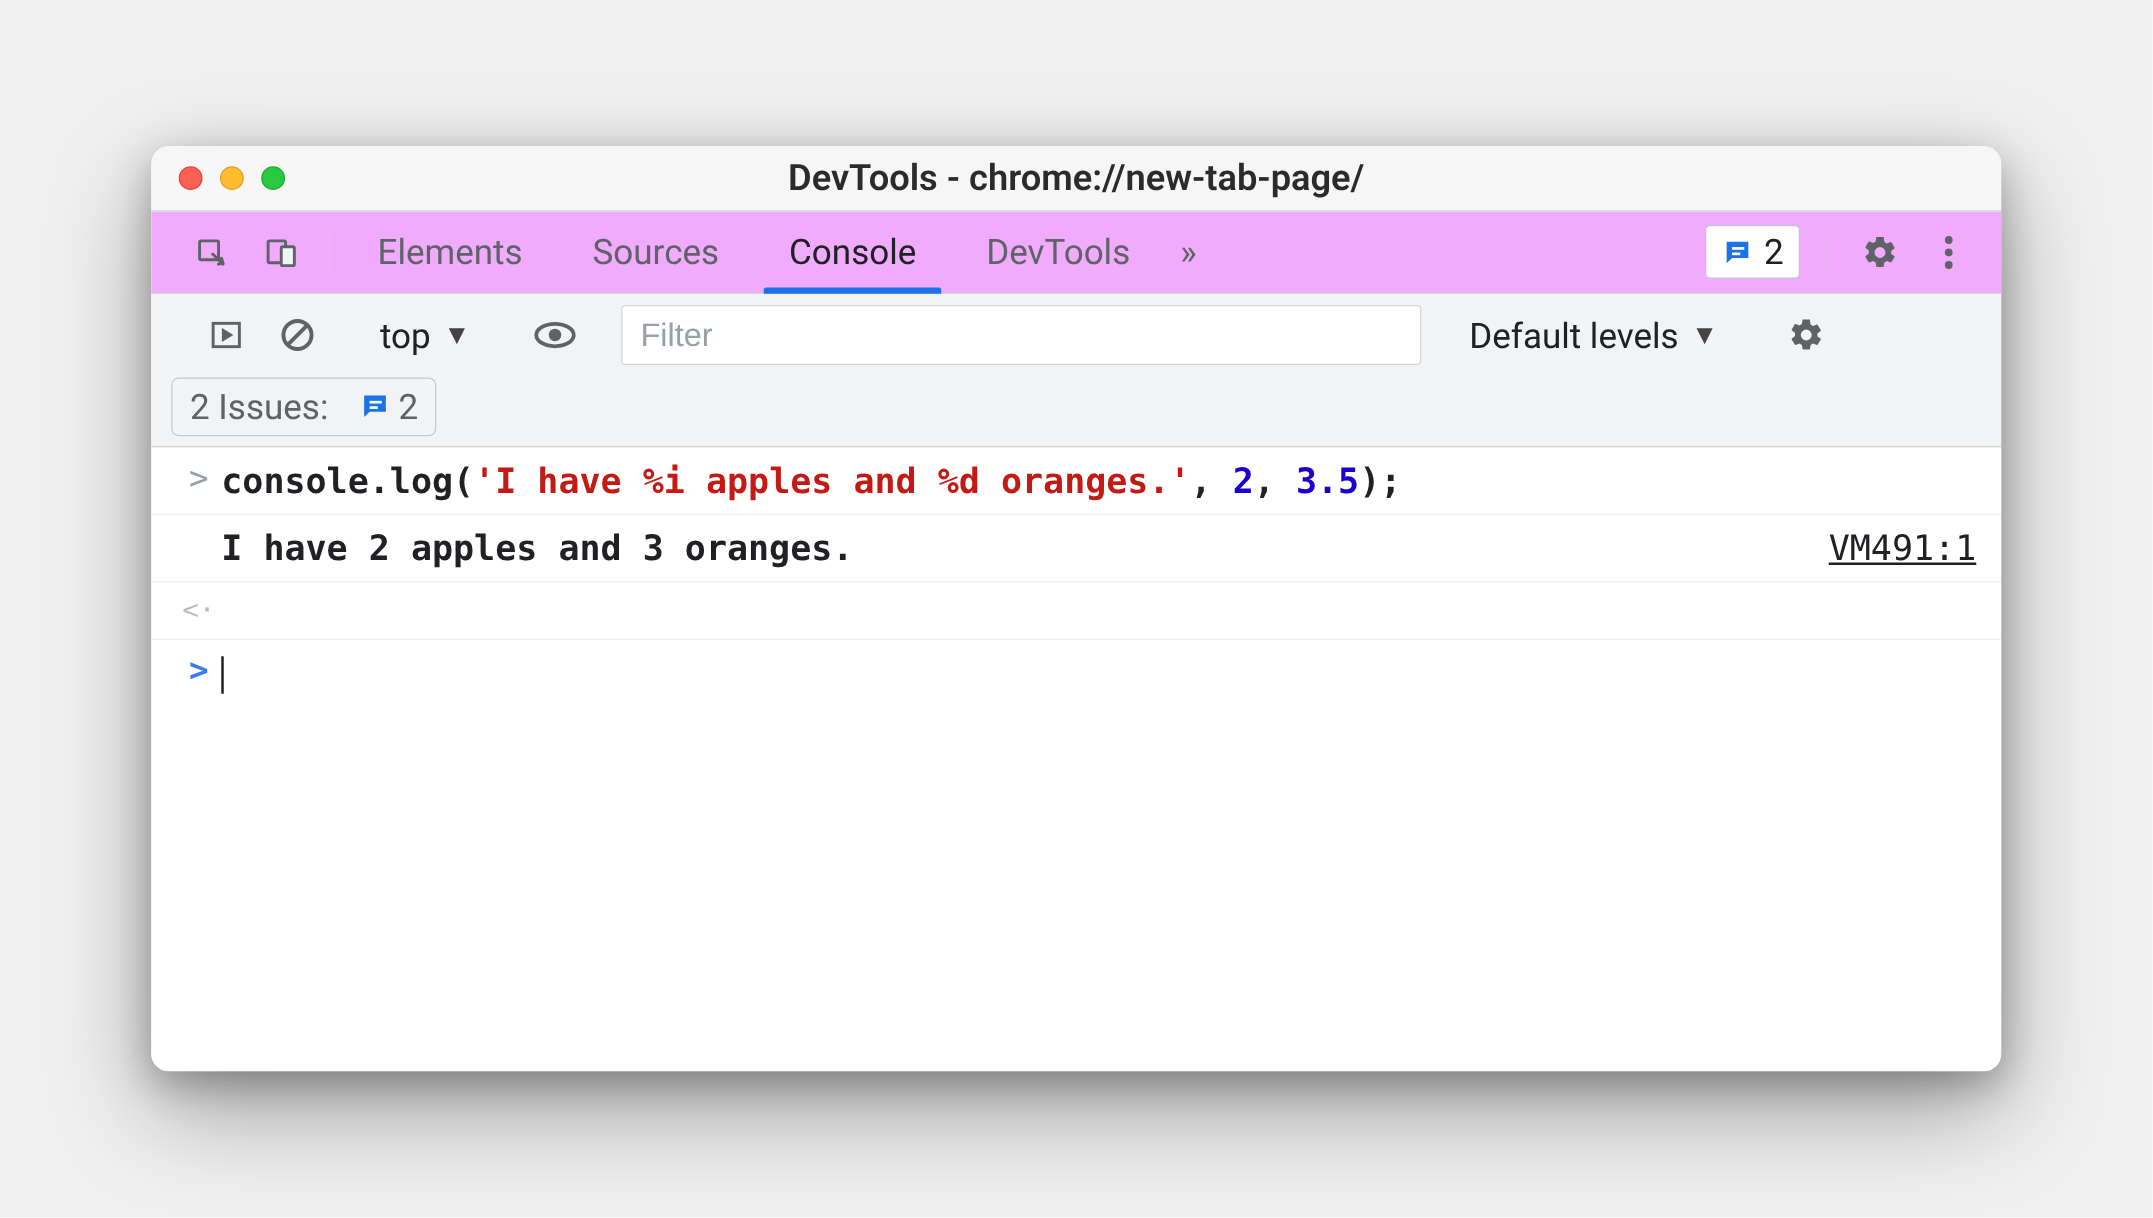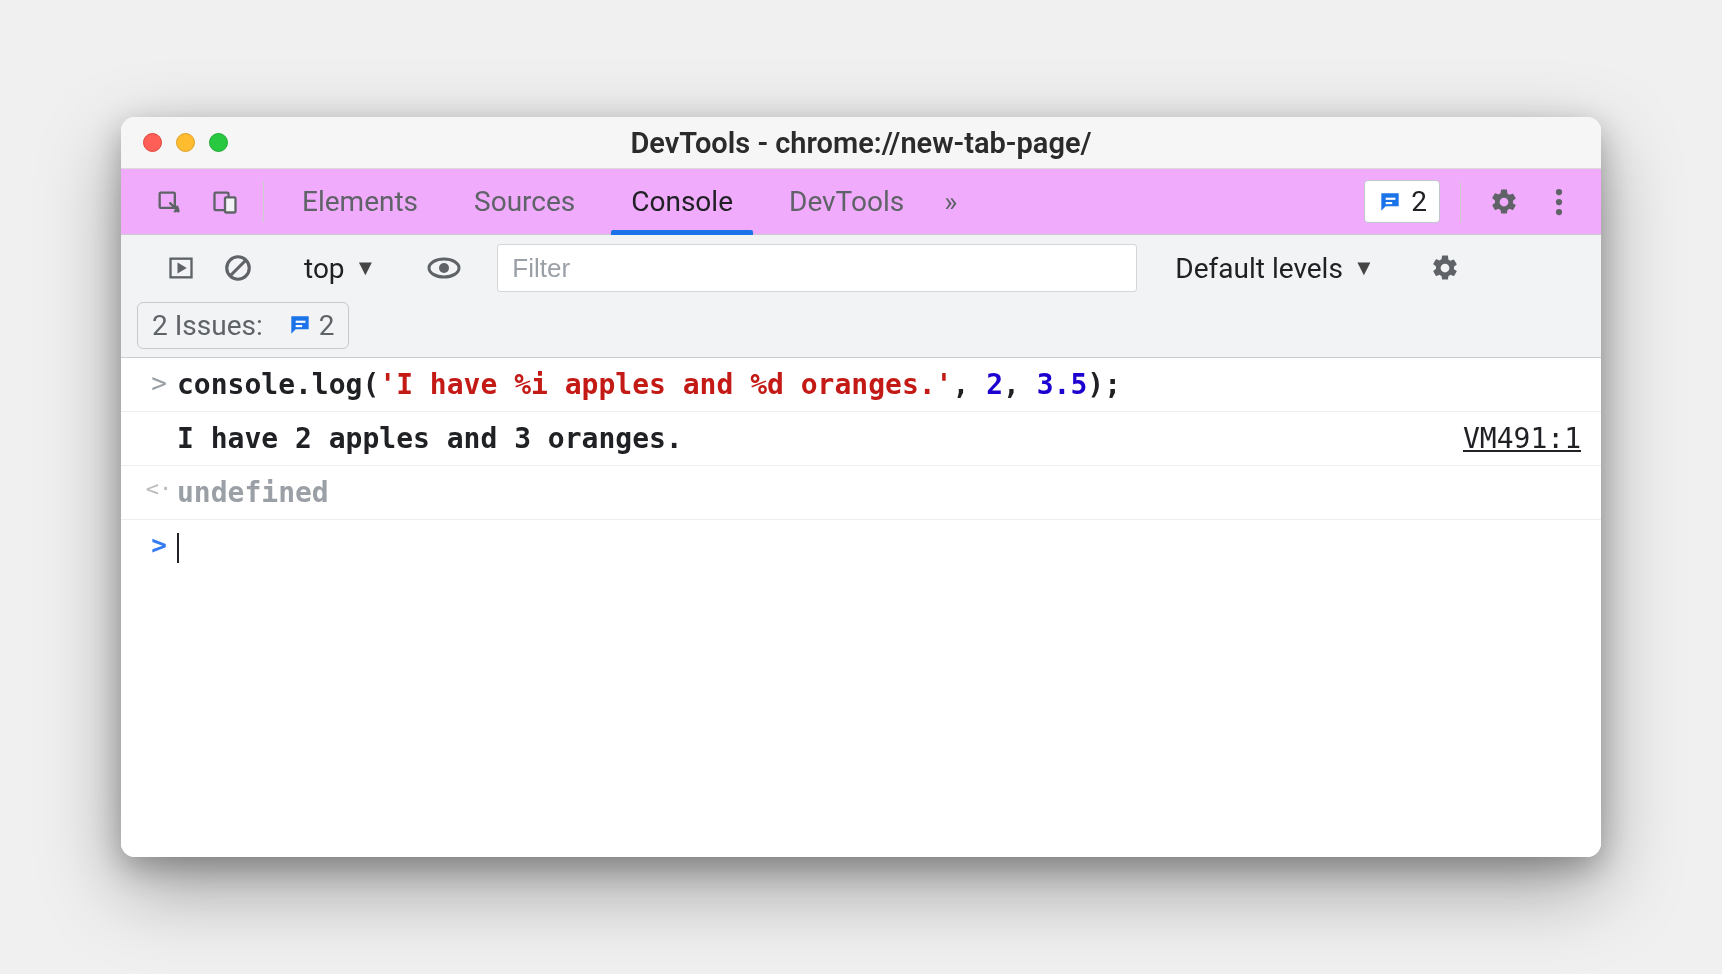--- a/index.html
+++ b/index.html
@@ -299,21 +299,20 @@
       <div class="gutter">&gt;</div>
       <div class="content"><span class="tok-punct">console.log(</span><span class="tok-str">'I have %i apples and %d oranges.'</span><span class="tok-punct">, </span><span class="tok-num">2</span><span class="tok-punct">, </span><span class="tok-num">3.5</span><span class="tok-punct">);</span></div>
     </div>
     <div class="row output">
       <div class="gutter"></div>
       <div class="content">I have 2 apples and 3 oranges.</div>
       <div class="source">VM491:1</div>
     </div>
     <div class="row return">
       <div class="gutter">&lt;·</div>
-      <div class="content">undefined</div>
     </div>
     <div class="row prompt" style="border-bottom:none;">
       <div class="gutter">&gt;</div>
       <div class="content"><span class="cursor"></span></div>
     </div>
   </div>
 
 </div>
 
 </body></html>

